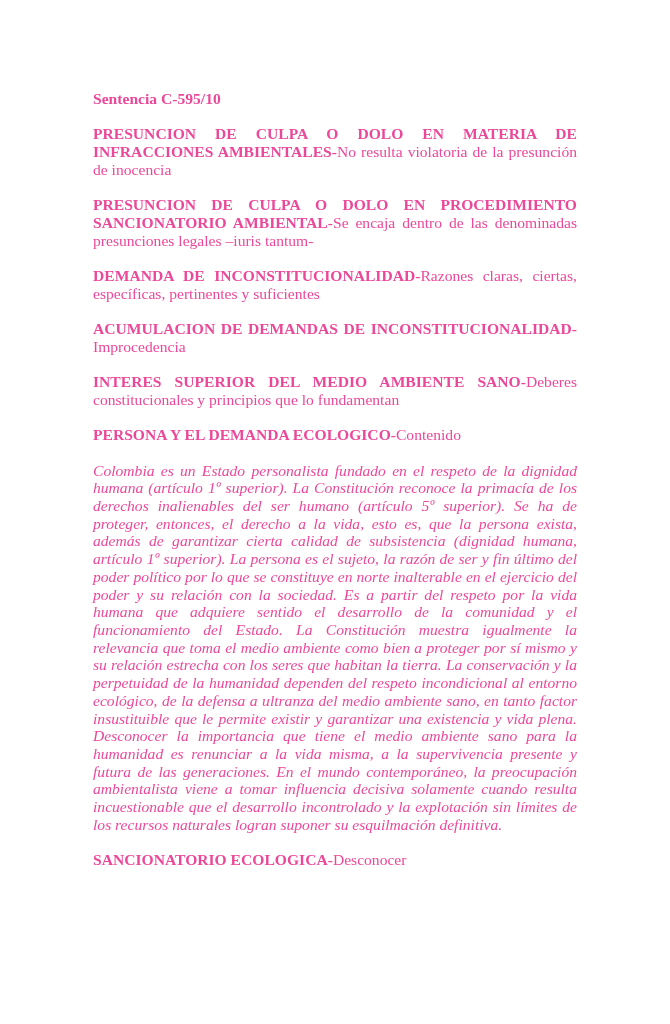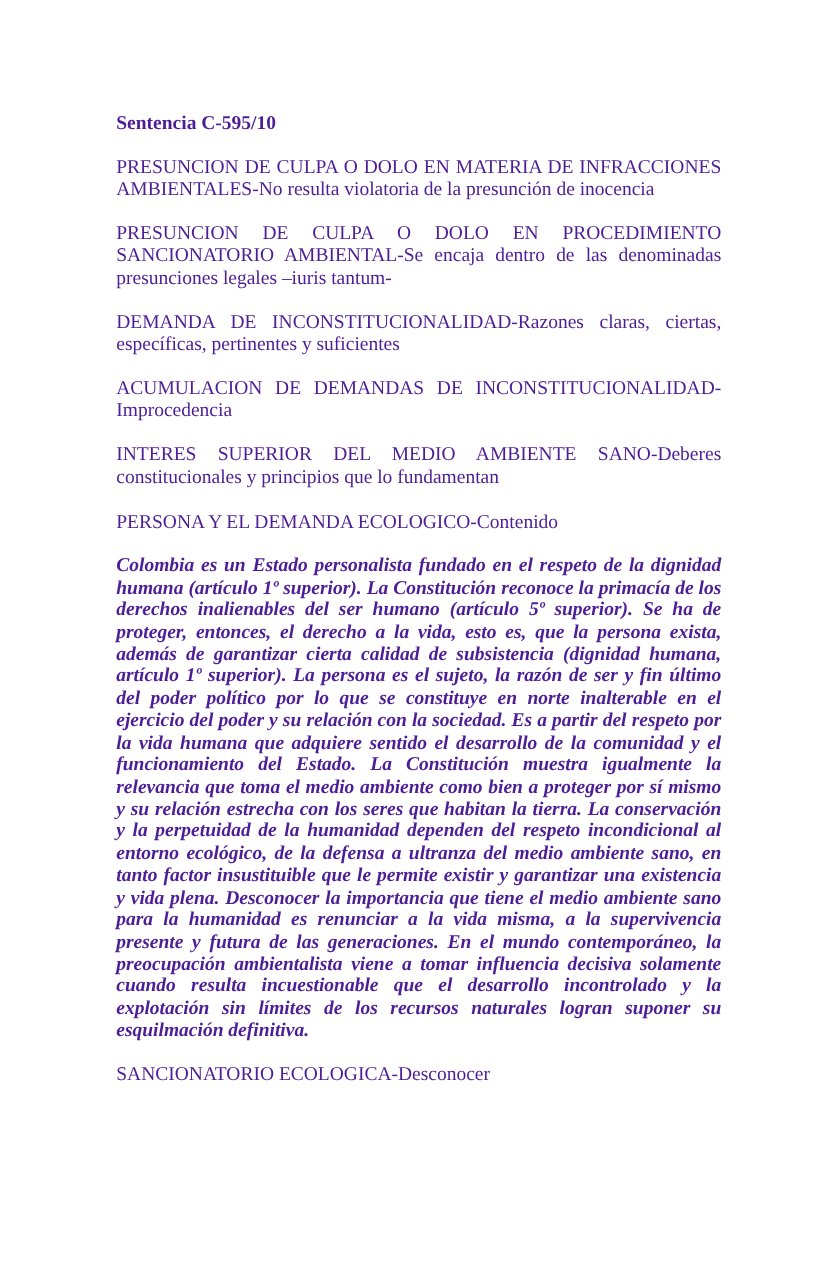--- a/index.html
+++ b/index.html
@@ -11,42 +11,41 @@
     width: 670px;
     height: 1024px;
     overflow: hidden;
   }
   .page {
     box-sizing: border-box;
     width: 670px;
     height: 1024px;
     padding: 90px 93px 0 93px;
     background: #ffffff;
-    color: #4c1d95;
+    color: #ec4899;
     font-family: "Liberation Serif", "DejaVu Serif", serif;
     font-size: 15.6px;
     line-height: 17.7px;
   }
   .page p {
     margin: 0 0 17.7px 0;
     text-align: justify;
   }
   .title {
     font-weight: bold;
     text-align: left;
   }
   .descriptor {
     margin-left: 29px;
   }
   .descriptor .term {
-    font-weight: normal;
+    font-weight: bold;
   }
   .quote {
     font-style: italic;
-    font-weight: bold;
   }
 </style>
 </head>
 <body>
 
 <div class="page">
 
   <p class="title">Sentencia C-595/10</p>
 
   <p class="descriptor"><span class="term">PRESUNCION DE CULPA O DOLO EN MATERIA DE INFRACCIONES AMBIENTALES-</span><span class="note">No resulta violatoria de la presunción de inocencia</span></p>

